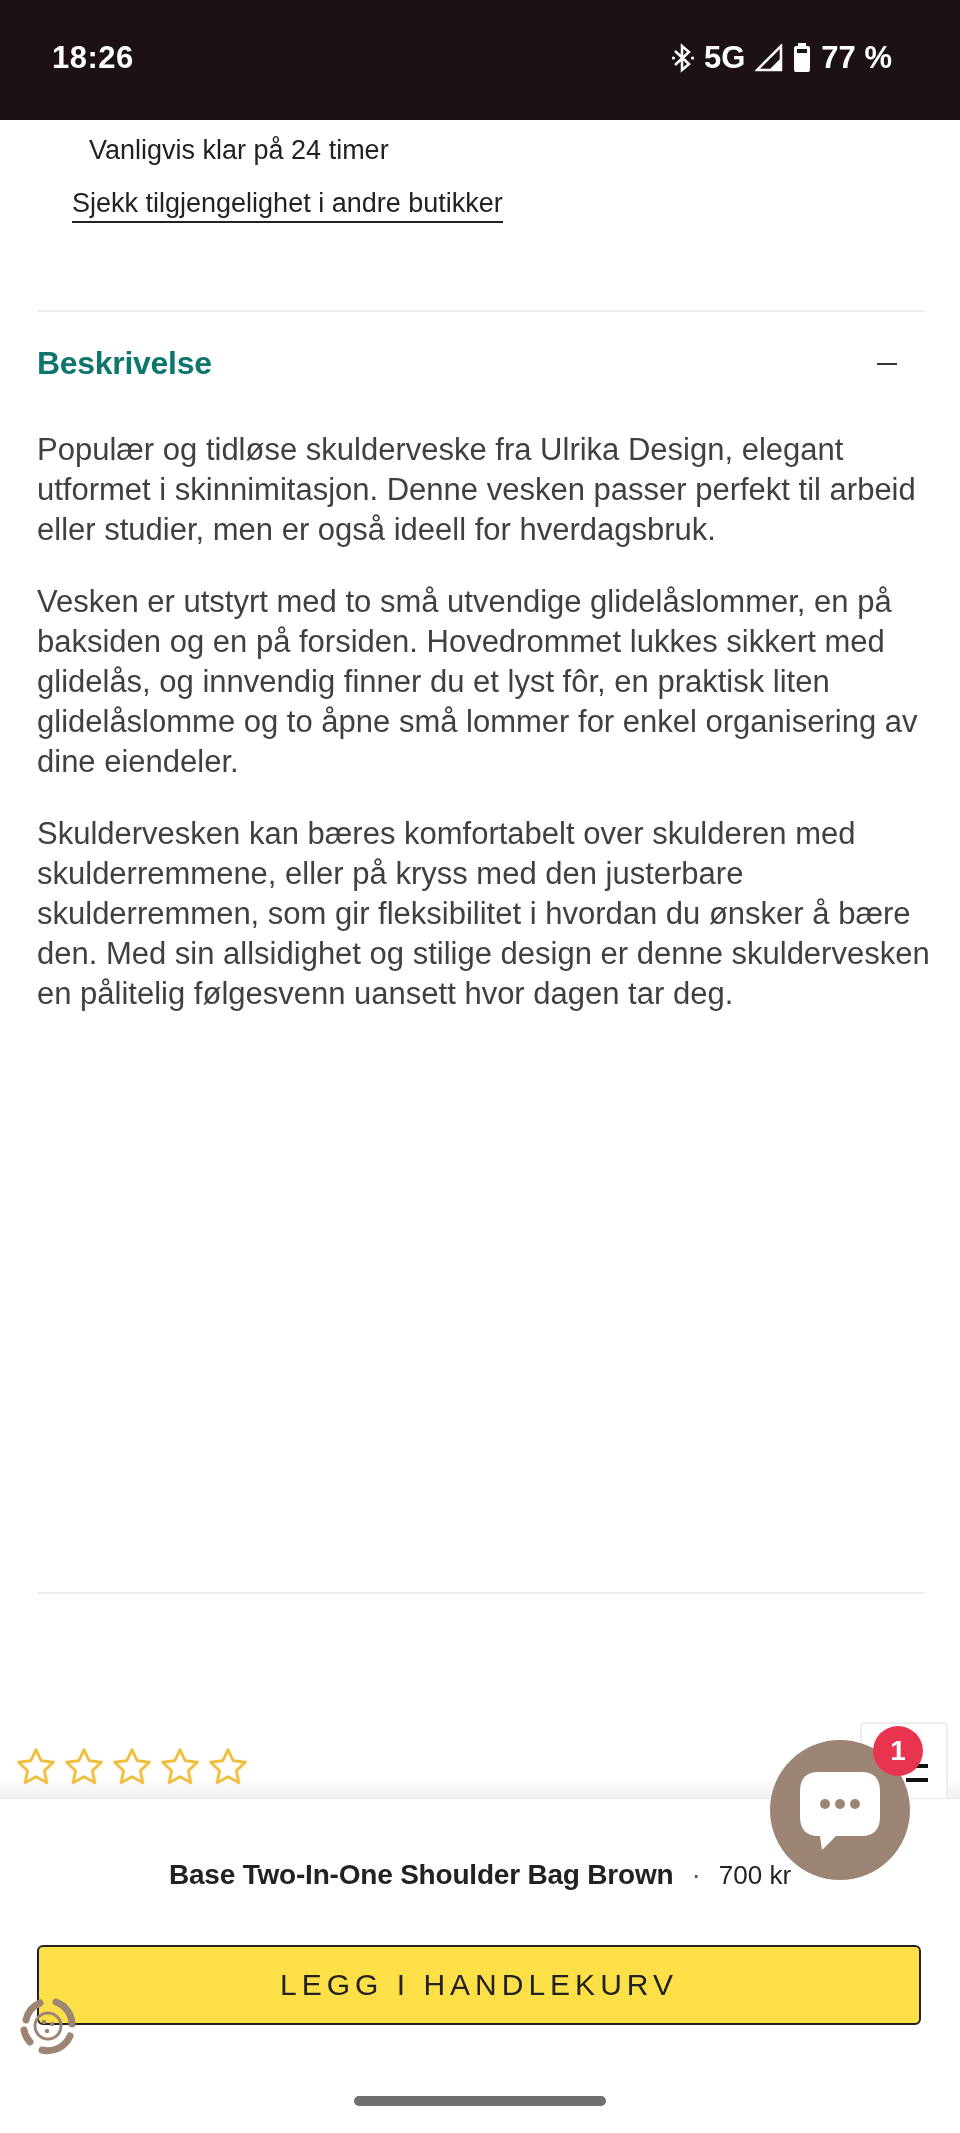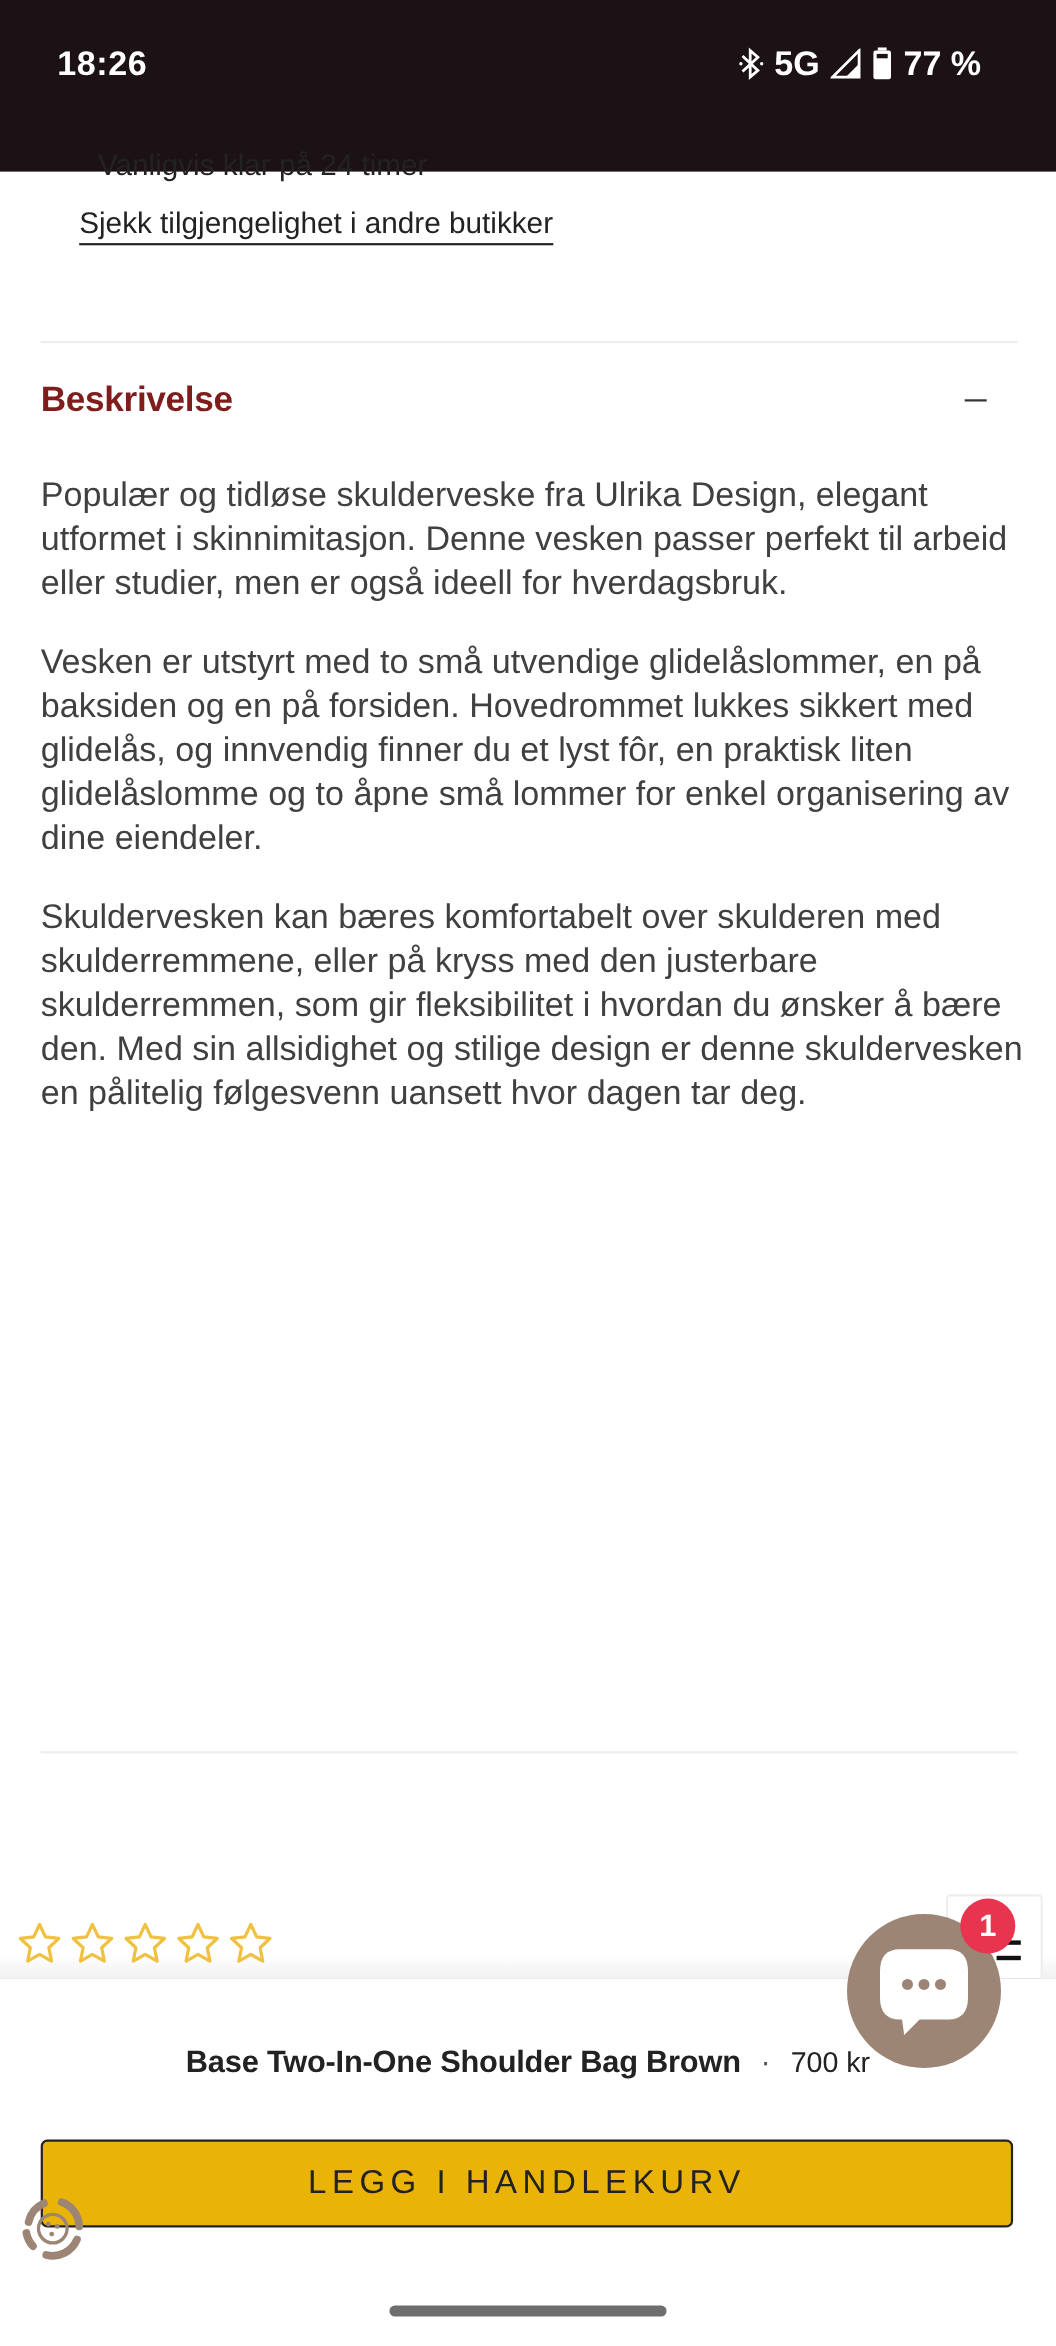--- a/index.html
+++ b/index.html
@@ -2,36 +2,36 @@
 <html><head>
 <meta charset="utf-8">
 <style>
   html, body { margin: 0; padding: 0; }
   body {
     width: 960px; height: 2133px; position: relative; overflow: hidden;
     background: #ffffff; color: #1f1a1c;
     font-family: "Liberation Sans", "DejaVu Sans", sans-serif;
   }
   .statusbar {
-    position: absolute; left: 0; top: 0; width: 960px; height: 156px;
+    position: absolute; left: 0; top: 0; width: 960px; height: 120px;
     background: #1c1216; color: #ffffff;
   }
   .statusbar .time { position: absolute; left: 52px; top: 40px; font-size: 31px; font-weight: 600; letter-spacing: 0.5px; }
   .statusbar .right { position: absolute; right: 68px; top: 40px; display: flex; align-items: center; gap: 10px; font-size: 31px; font-weight: 600; }
   .statusbar svg { display: block; }
 
   .content { position: absolute; left: 0; top: 120px; width: 960px; }
   .pickup-note { position: absolute; left: 89px; top: 15px; font-size: 27px; color: #222; }
   .store-link {
     position: absolute; left: 72px; top: 68px; font-size: 27px; color: #222;
     border-bottom: 2px solid #222; padding-bottom: 2px; text-decoration: none; cursor: pointer;
   }
   .divider { position: absolute; left: 37px; width: 888px; height: 2px; background: #eeeeee; }
   .acc-head { position: absolute; left: 37px; top: 225px; width: 888px; height: 60px; cursor: pointer; }
-  .acc-title { position: absolute; left: 0; top: 0; font-size: 32px; font-weight: 700; color: #7f1d1d; letter-spacing: -0.3px; }
+  .acc-title { position: absolute; left: 0; top: 0; font-size: 32px; font-weight: 700; color: #0f766e; letter-spacing: -0.3px; }
   .acc-toggle { position: absolute; right: 28px; top: 18px; width: 20px; height: 2px; background: #333; }
 
   .desc { position: absolute; left: 37px; top: 310px; width: 900px; font-size: 31px; line-height: 40px; color: #404040; }
   .desc p { margin: 0 0 32px 0; }
   .desc ul { margin: -22px 0 0 0; padding-left: 37px; }
   .desc li { line-height: 48px; }
 
   .review-strip {
     position: absolute; left: 0; top: 1740px; width: 960px; height: 60px;
     background: linear-gradient(#ffffff 60%, #f0f0f0);
@@ -46,21 +46,21 @@
   .sticky {
     position: absolute; left: 0; top: 1798px; width: 960px; height: 335px; background: #ffffff;
     border-top: 1px solid #e8e8e8;
   }
   .sticky .prod-line { position: absolute; left: 0; width: 960px; top: 60px; text-align: center; font-size: 28px; color: #222; }
   .sticky .prod-name { font-weight: 700; letter-spacing: -0.2px; }
   .sticky .sep { margin: 0 18px; color: #555; }
   .sticky .price { font-weight: 400; font-size: 26px; }
   .cart-btn {
     position: absolute; left: 37px; top: 146px; width: 884px; height: 80px;
-    border: 2px solid #222; border-radius: 6px; background: #eab308;
+    border: 2px solid #222; border-radius: 6px; background: #fde047;
     font-size: 30px; letter-spacing: 5px; color: #222; display: flex; align-items: center; justify-content: center;
     cursor: pointer; font-family: "Liberation Sans", sans-serif;
   }
   .home-indicator { position: absolute; left: 354px; top: 2096px; width: 252px; height: 10px; border-radius: 5px; background: #6e6e6e; }
 
   .chat-bubble {
     position: absolute; left: 770px; top: 1740px; width: 140px; height: 140px; border-radius: 50%;
     background: #9c8574; cursor: pointer;
   }
   .chat-badge {

